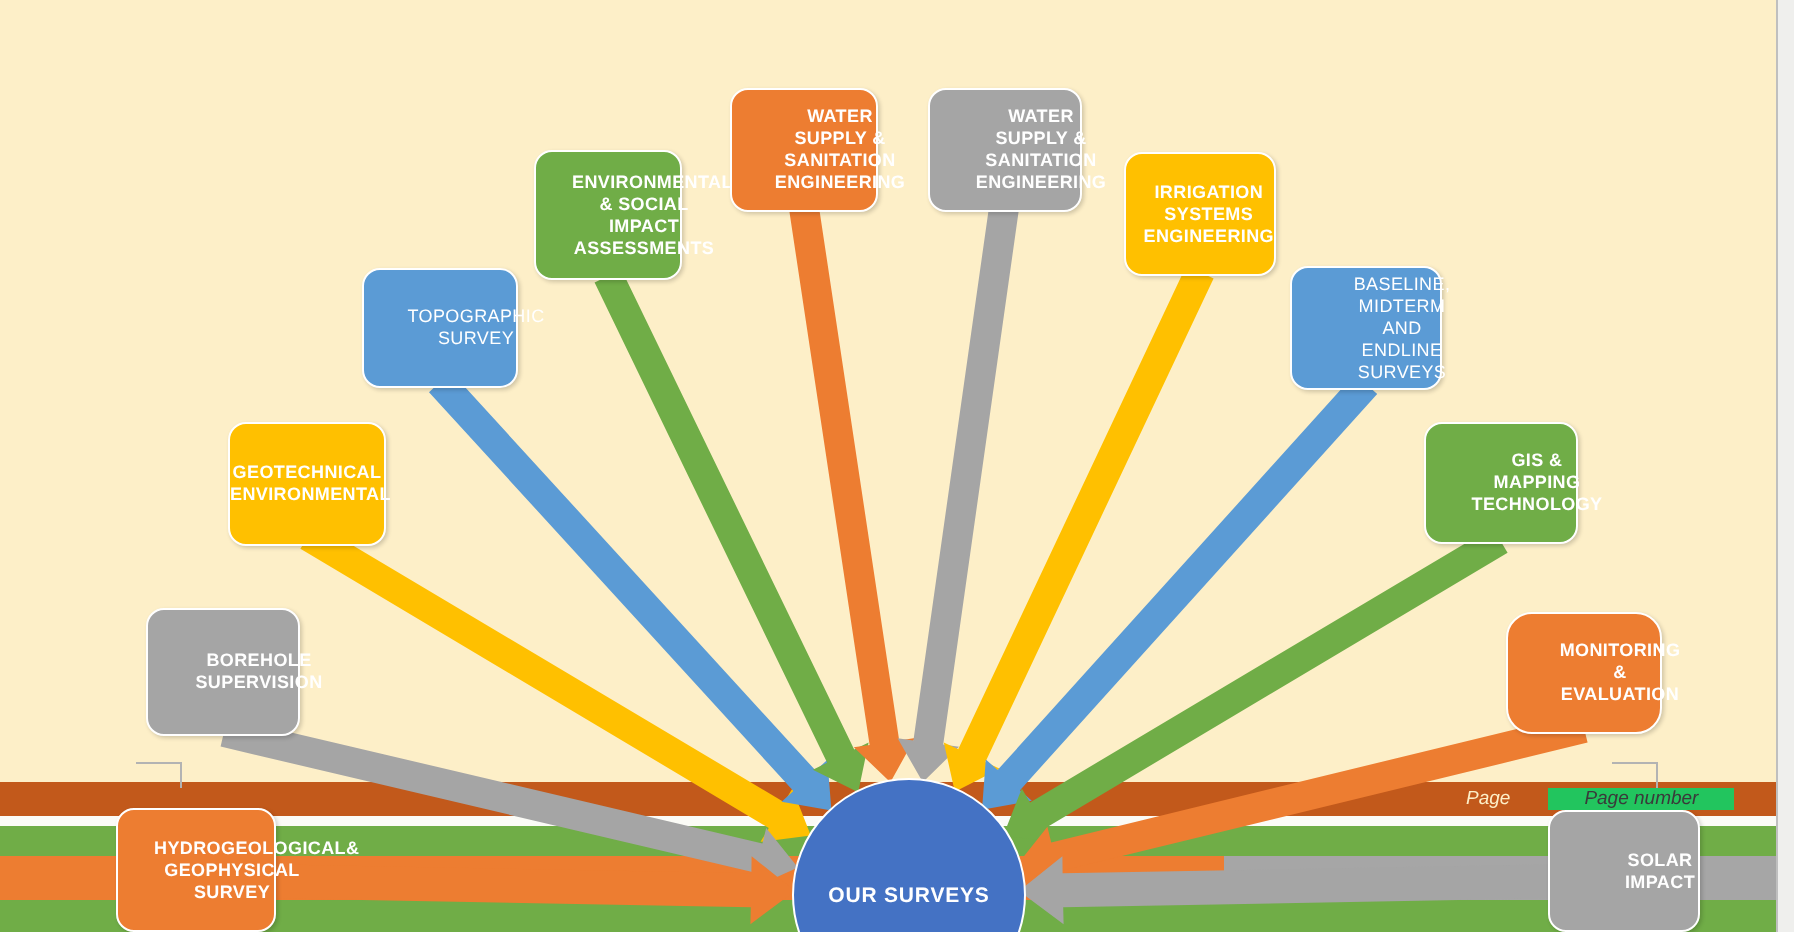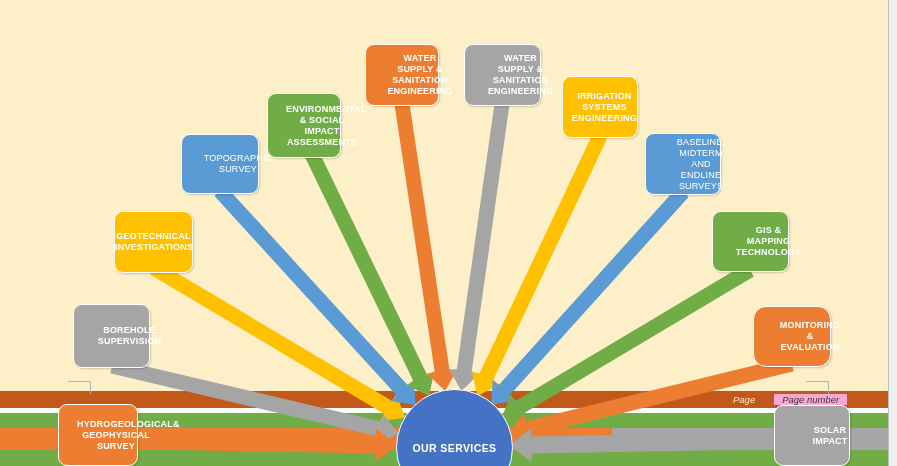--- a/index.html
+++ b/index.html
@@ -39,21 +39,21 @@
           color:#fff;font-weight:bold;font-size:10.5px;letter-spacing:.4px;}
 
   
   #footer-handle{position:absolute;left:68px;top:381px;width:22px;height:12px;
                  border-top:1.4px solid #b3b3b3;border-right:1.4px solid #b3b3b3;}
   #pagenum-handle{position:absolute;left:806px;top:381px;width:22px;height:12px;
                  border-top:1.4px solid #b3b3b3;border-right:1.4px solid #b3b3b3;}
   #pagenum{position:absolute;left:733px;top:392px;height:15px;display:flex;align-items:center;
            font-size:9.5px;color:#fdefc8;font-style:italic;white-space:nowrap;}
   #pagenum .lbl{padding-right:19px;}
-  #pagenum .fld{background:#f9a8d4;color:#3a3a3a;font-style:italic;padding:0 8px;}
+  #pagenum .fld{background:#22c55e;color:#3a3a3a;font-style:italic;padding:0 18px;}
 </style>
 </head>
 <body>
 
 <div id="stage">
 
   <div id="slide">
 
     <div class="band-darkorange"></div>
     <div class="band-white"></div>
@@ -71,26 +71,26 @@
         <path d="M677.4,187.0 L498.8,385.0 L492.9,379.7 L491.0,404.9 L515.9,400.4 L510.0,395.1 L688.6,197.0Z" fill="#5b9bd5"></path>
         <path d="M746.2,263.6 L515.0,401.2 L510.9,394.3 L501.6,417.9 L526.7,420.9 L522.6,414.1 L753.8,276.4Z" fill="#70ad47"></path>
         <path d="M790.2,356.7 L525.6,421.2 L523.7,413.4 L507.9,433.2 L531.0,443.6 L529.1,435.8 L793.8,371.3Z" fill="#ed7d31"></path>
         <path d="M110.3,373.3 L377.8,436.4 L376.0,444.1 L399.0,433.7 L383.1,414.0 L381.2,421.8 L113.7,358.7Z" fill="#a5a5a5"></path>
         <path d="M97.8,448.5 L375.4,453.6 L375.2,462.1 L397.5,445.5 L375.8,428.1 L375.7,436.6 L98.2,431.5Z" fill="#ed7d31"></path>
         <path d="M811.8,431.5 L531.3,436.6 L531.2,428.1 L509.5,445.5 L531.8,462.1 L531.6,453.6 L812.2,448.5Z" fill="#a5a5a5"></path>
       </svg>
 
     <div id="node-layer">
         <div class="node n-yellow" style="left: 114px; top: 211px; width: 79px; height: 62px;">
-          <span>GEOTECHNICAL INVESTIGATIONS</span>
+          <span>GEOTECHNICAL ENVIRONMENTAL</span>
         </div>
         <div class="node n-blue" style="left: 181px; top: 134px; width: 78px; height: 60px;">
           <span>TOPOGRAPHIC SURVEY</span>
         </div>
-        <div class="node n-green" style="left: 267px; top: 93px; width: 74px; height: 65px;">
+        <div class="node n-green" style="left: 267px; top: 75px; width: 74px; height: 65px;">
           <span>ENVIRONMENTAL &amp; SOCIAL IMPACT ASSESSMENTS</span>
         </div>
         <div class="node n-orange" style="left: 365px; top: 44px; width: 74px; height: 62px;">
           <span>WATER SUPPLY &amp; SANITATION ENGINEERING</span>
         </div>
         <div class="node n-gray" style="left: 464px; top: 44px; width: 77px; height: 62px;">
           <span>WATER SUPPLY &amp; SANITATION ENGINEERING</span>
         </div>
         <div class="node n-yellow" style="left: 562px; top: 76px; width: 76px; height: 62px;">
           <span>IRRIGATION SYSTEMS ENGINEERING</span>
@@ -109,21 +109,21 @@
         </div>
         <div class="node n-orange" style="left: 58px; top: 404px; width: 80px; height: 62px;">
           <span>HYDROGEOLOGICAL&amp; GEOPHYSICAL SURVEY</span>
         </div>
         <div class="node n-gray" style="left: 774px; top: 405px; width: 76px; height: 61px;">
           <span>SOLAR IMPACT</span>
         </div>
       </div>
 
     <div id="center">
-      <span>OUR SERVICES</span>
+      <span>OUR SURVEYS</span>
     </div>
 
     <div id="footer-handle"></div>
     <div id="pagenum-handle"></div>
     <div id="pagenum">
       <span class="lbl">Page</span>
         <span class="fld">Page number</span>
     </div>
 
   </div>

